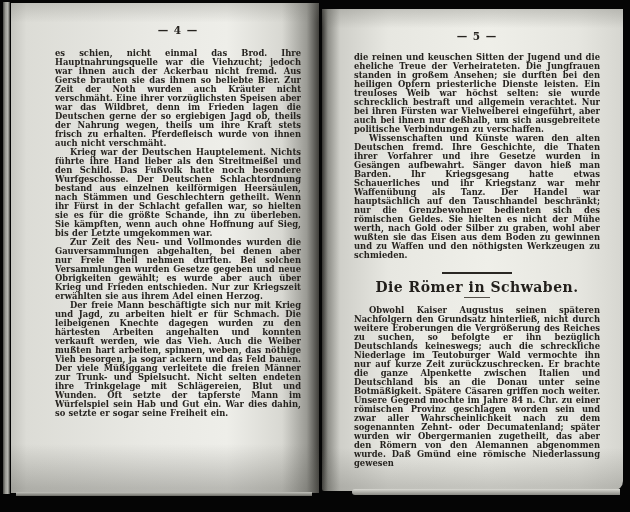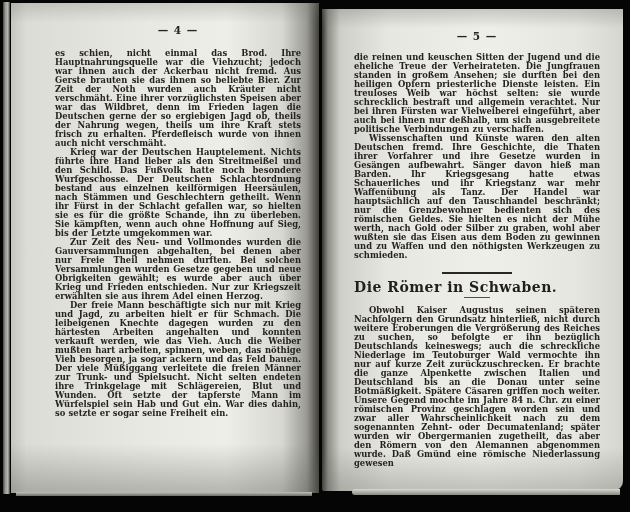--- a/index.html
+++ b/index.html
@@ -86,20 +86,21 @@
   p.para.indent { text-indent: 15px; }
   .rule-above {
     width: 70px; height: 2px;
     background: #2a2723;
     margin: 12px auto 5px auto;
   }
   .heading {
     margin: 0 0 2px 0;
     font-size: 14px;
     font-weight: bold;
+    text-align: center;
     color: #221f1b;
     letter-spacing: 0.5px;
   }
   .rule-below {
     width: 26px; height: 1px;
     background: #55504a;
     margin: 2px auto 8px auto;
   }
 </style>
 </head>

